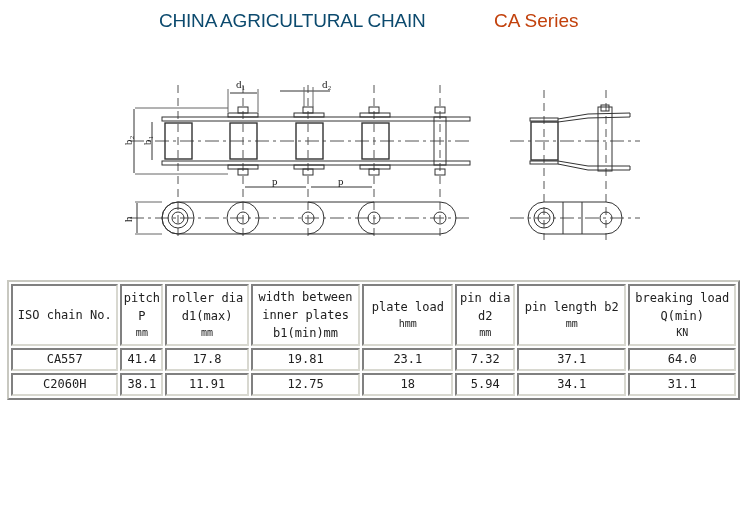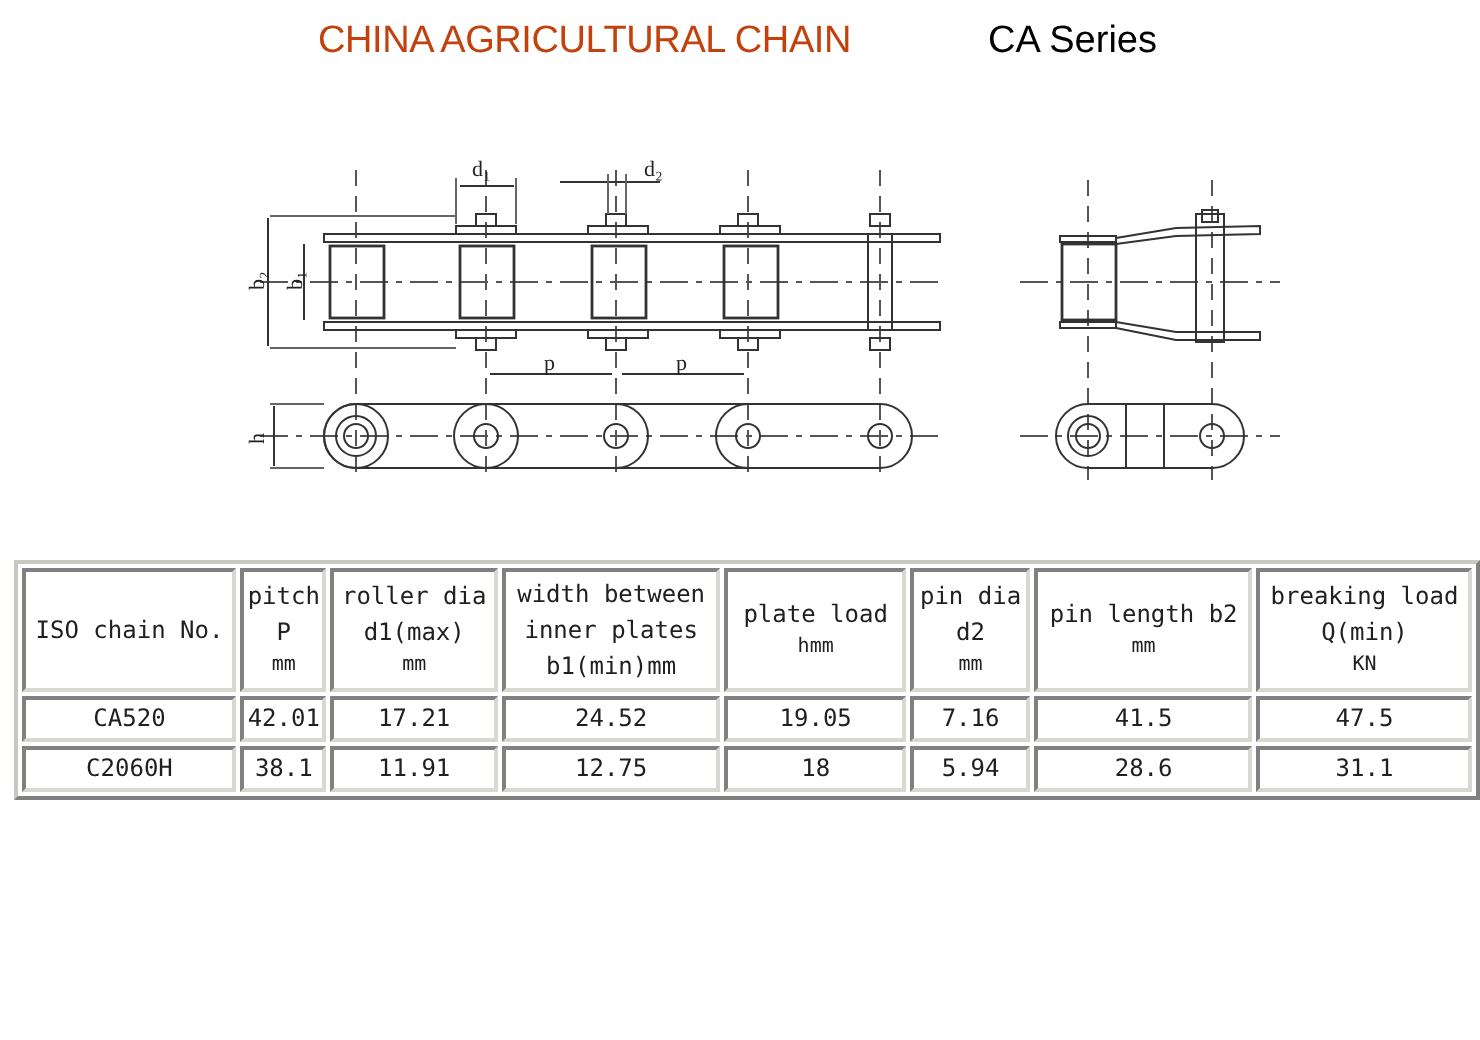--- a/index.html
+++ b/index.html
@@ -1,19 +1,19 @@
 <!DOCTYPE html>
 <html><head>
 <meta charset="utf-8">
 <style>
   html, body { margin: 0; padding: 0; background: #ffffff; }
   body { width: 740px; height: 520px; position: relative; overflow: hidden; font-family: "Liberation Serif", serif; }
   .title-bar { position: absolute; top: 10px; left: 0; width: 740px; height: 26px; }
-  .title-main { position: absolute; left: 159px; top: 0; font-family: "Liberation Sans", sans-serif; font-size: 19px; color: #c2410c; letter-spacing: -0.2px; }
-  .title-series { position: absolute; left: 494px; top: 0; font-family: "Liberation Sans", sans-serif; font-size: 19px; color: #000000; }
+  .title-main { position: absolute; left: 159px; top: 0; font-family: "Liberation Sans", sans-serif; font-size: 19px; color: #0c4a6e; letter-spacing: -0.2px; }
+  .title-series { position: absolute; left: 494px; top: 0; font-family: "Liberation Sans", sans-serif; font-size: 19px; color: #c2410c; }
   .diagram { position: absolute; left: 110px; top: 75px; width: 530px; height: 185px; }
   .spec-table {
     position: absolute; left: 7px; top: 280px;
     border-collapse: separate; border-spacing: 2px;
     border: 2px solid; border-color: #c8c8c0 #808080 #808080 #c8c8c0;
     background: #ffffff;
     font-family: "DejaVu Sans Mono", "Liberation Mono", monospace;
     font-size: 12px; color: #202020;
   }
   .spec-table td {
@@ -168,33 +168,33 @@
       </td>
       <td style="width:104px">
         <span class="hline">breaking load</span>
         <span class="hline">Q(min)</span>
         <span class="unit">KN</span>
       </td>
     </tr>
   </thead>
   <tbody>
     <tr>
-      <td>CA520</td>
-      <td>42.01</td>
-      <td>17.21</td>
-      <td>24.52</td>
-      <td>19.05</td>
-      <td>7.16</td>
-      <td>41.5</td>
-      <td>47.5</td>
+      <td>CA557</td>
+      <td>41.4</td>
+      <td>17.8</td>
+      <td>19.81</td>
+      <td>23.1</td>
+      <td>7.32</td>
+      <td>37.1</td>
+      <td>64.0</td>
     </tr>
     <tr>
       <td>C2060H</td>
       <td>38.1</td>
       <td>11.91</td>
       <td>12.75</td>
       <td>18</td>
       <td>5.94</td>
-      <td>28.6</td>
+      <td>34.1</td>
       <td>31.1</td>
     </tr>
   </tbody>
 </table>
 
 </body></html>

